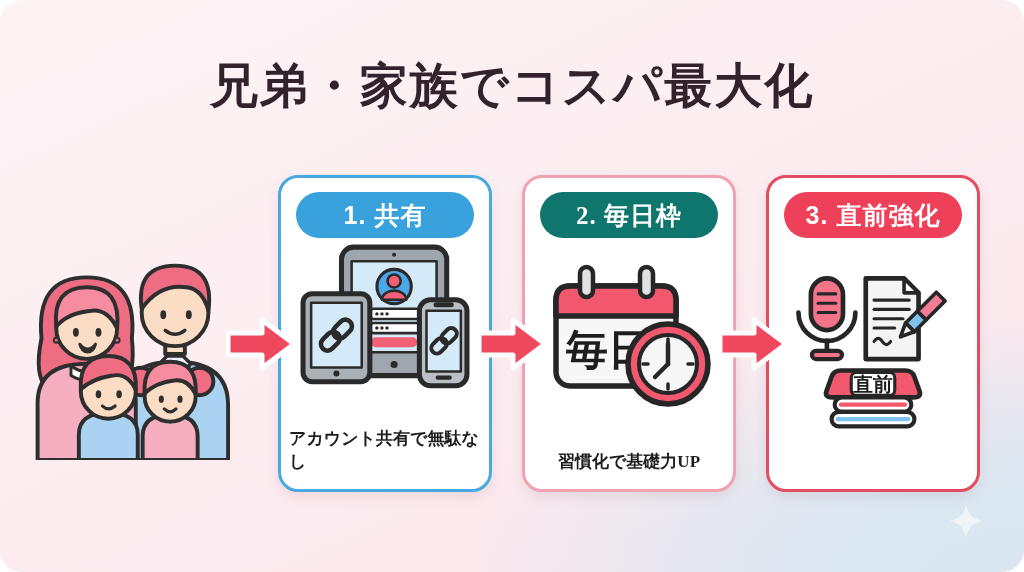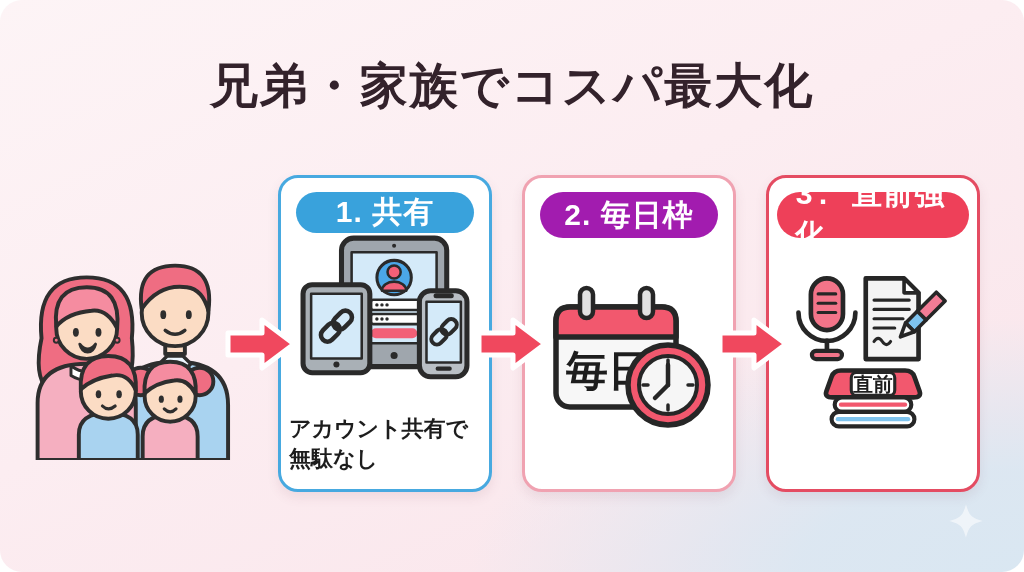--- a/index.html
+++ b/index.html
@@ -22,29 +22,29 @@
   .card {
     position:absolute; top:175px; width:214px; height:317px; background:#ffffff;
     border-radius:20px; box-shadow:0 5px 12px rgba(120,60,80,0.10);
     display:flex; flex-direction:column; align-items:center; padding:14px 8px 16px 8px; z-index:3;
   }
   .card.c1 { left:278px; border:3px solid #47a9e0; }
   .card.c2 { left:522px; border:3px solid #f0a2b1; }
   .card.c3 { left:766px; border:3px solid #e44c62; }
   .badge {
     min-width:178px; height:46px; border-radius:999px; color:#ffffff;
-    font-size:30px; font-weight:800; letter-spacing:1px;
+    font-size:25px; font-weight:800; letter-spacing:1px;
     display:flex; align-items:center; justify-content:center; padding:0 18px;
   }
   .c1 .badge { background:#39a2dc; }
-  .c2 .badge { background:#a21caf; }
-  .c3 .badge { background:#ee4059;font-family:Liberation Mono, monospace; }
+  .c2 .badge { background:#0f766e;font-family:Liberation Serif, serif; }
+  .c3 .badge { background:#ee4059; }
   .icon-box { flex:1; display:flex; align-items:center; justify-content:center; width:100%; }
   .card-title { font-size:29px; font-weight:800; color:#171717; line-height:1.15; }
-  .card-sub { font-size:22px; font-weight:700; color:#1d1d1d; margin-top:19px;font-family:Liberation Serif, serif; }
+  .card-sub { font-size:17px; font-weight:700; color:#1d1d1d; margin-top:19px;font-family:Liberation Serif, serif; }
   .sparkle { position:absolute; left:945px; top:500px; width:42px; height:42px; z-index:2; }
 </style>
 </head>
 <body>
 
 <div class="canvas">
 
   <div class="title">兄弟・家族でコスパ最大化</div>
 
   <svg class="family" viewBox="0 0 220 220">
@@ -168,20 +168,21 @@
             <line x1="124" y1="79" x2="124" y2="84"></line>
             <line x1="124" y1="124" x2="124" y2="129"></line>
             <line x1="99" y1="104" x2="104" y2="104"></line>
             <line x1="144" y1="104" x2="149" y2="104"></line>
           </g>
           <line x1="124" y1="104" x2="124" y2="84" stroke-width="4.5"></line>
           <line x1="124" y1="104" x2="111" y2="117" stroke-width="4.5"></line>
         </g>
       </svg>
     </div>
+    <div class="card-sub">習慣化で基礎力UP</div>
   </div>
 
   <div class="card c3">
     <div class="badge">3. 直前強化</div>
     <div class="icon-box">
       <svg width="176" height="166" viewBox="0 0 170 160">
         <g stroke="#262626" stroke-linejoin="round" stroke-linecap="round">
 
           <rect x="25" y="5" width="31" height="50" rx="15.5" fill="#f37489" stroke-width="4.5"></rect>
           <g stroke-width="3">

